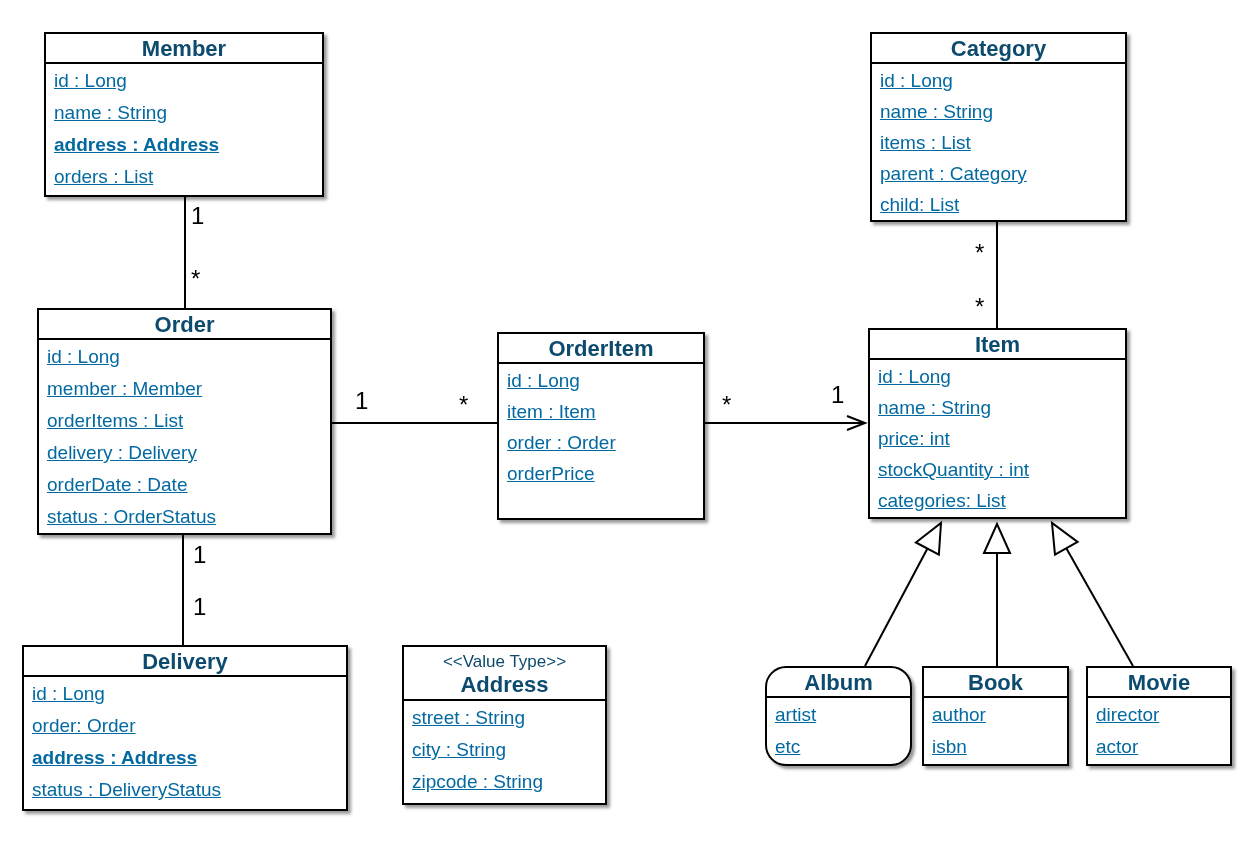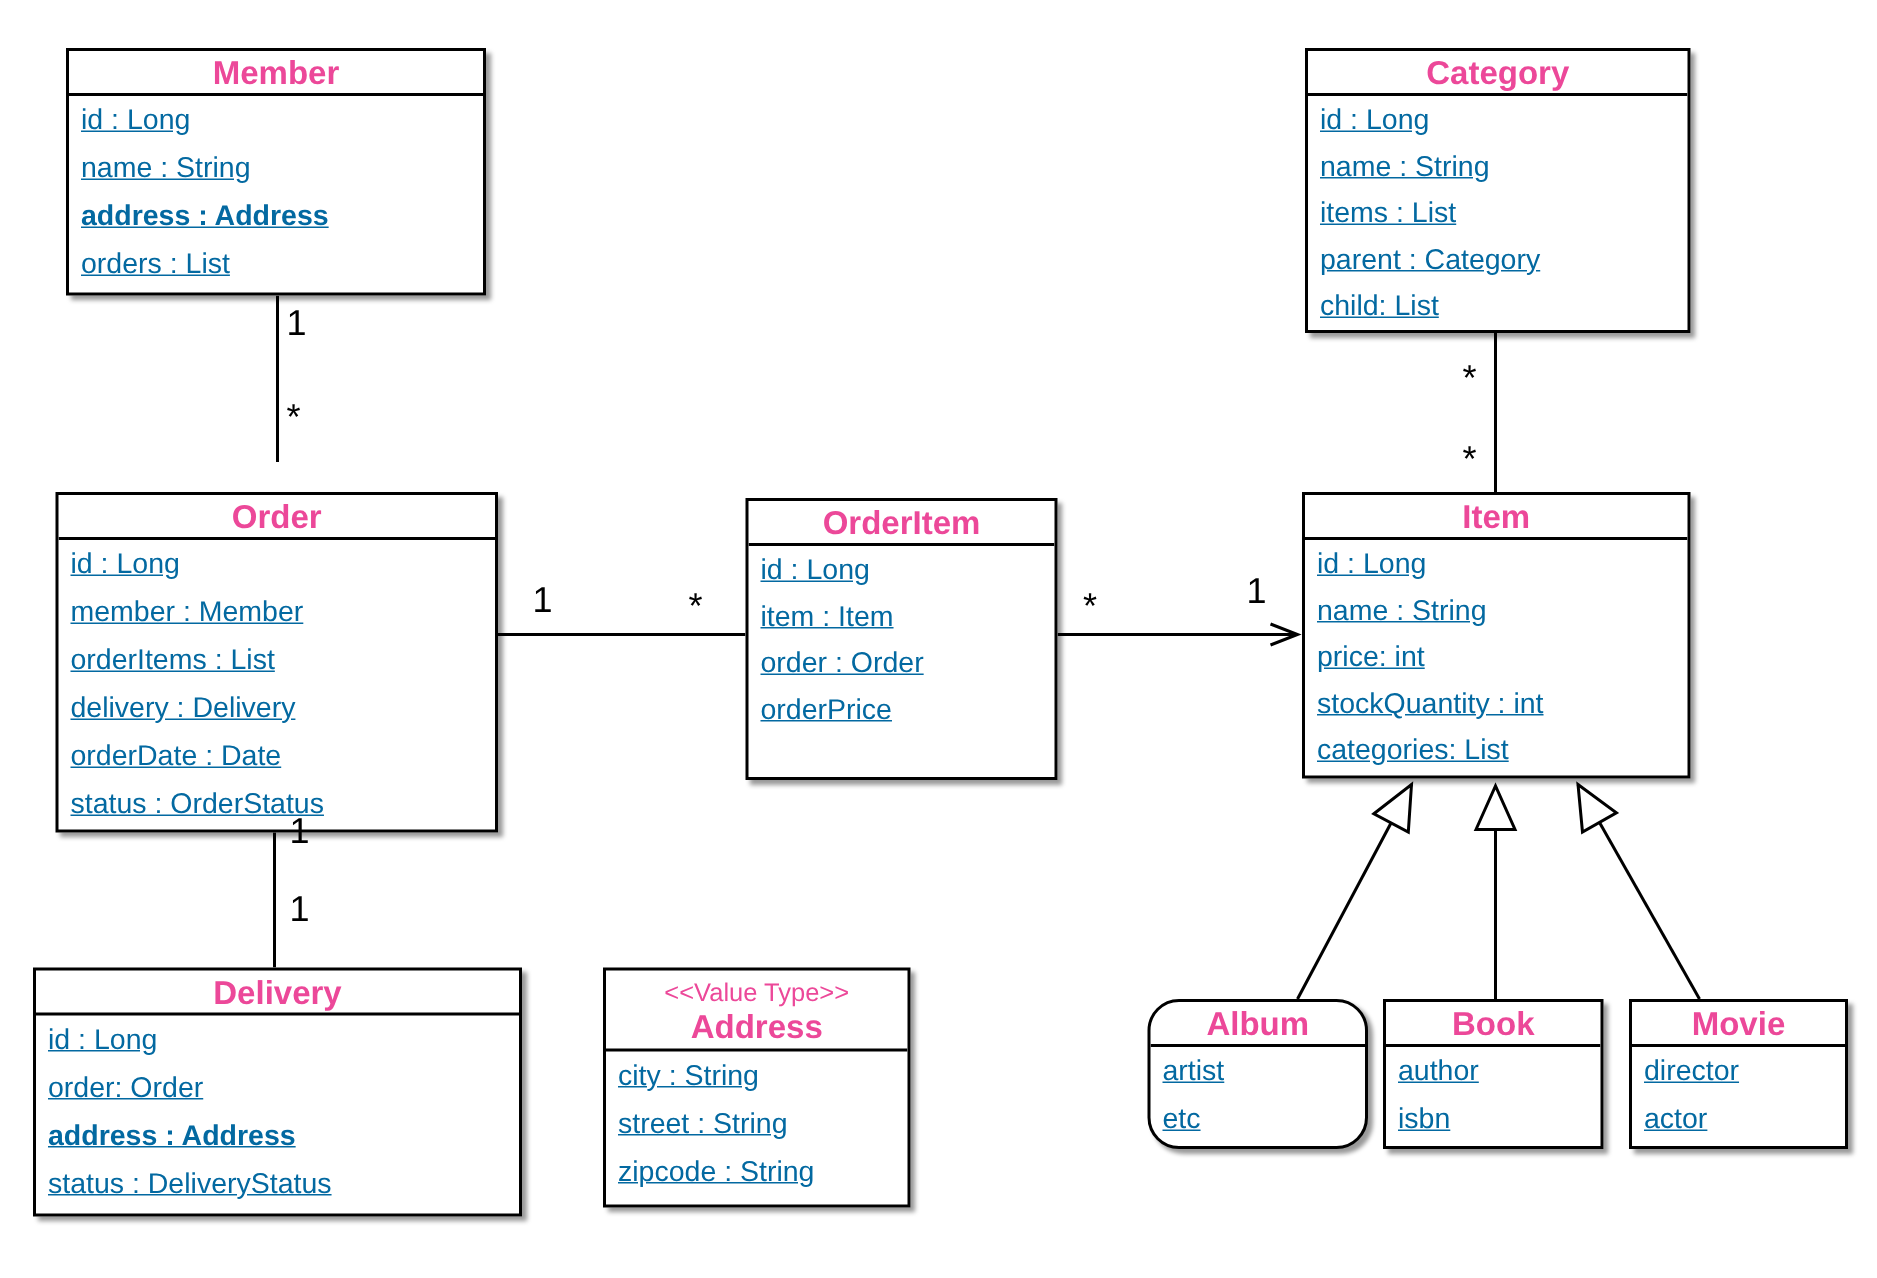--- a/index.html
+++ b/index.html
@@ -25,21 +25,21 @@
     position: absolute;
     background: #ffffff;
     border: 2px solid #000000;
     box-shadow: 3px 3px 3px rgba(0,0,0,0.40);
     box-sizing: border-box;
     overflow: hidden;
   }
   .uml-title {
     font-size: 22px;
     font-weight: bold;
-    color: #ec4899;
+    color: #0c4a6e;
     text-align: center;
     line-height: 25px;
     padding: 2px 2px 1px 2px;
     border-bottom: 2px solid #000000;
     white-space: nowrap;
   }
   .uml-title .stereotype {
     display: block;
     font-size: 17px;
     font-weight: normal;
@@ -62,21 +62,21 @@
   }
   .attr.bold { font-weight: bold; }
   .mult {
     position: absolute;
     font-size: 24px;
     color: #000000;
     line-height: 26px;
   }
   
   #box-member    { left:  44px; top:  32px; width: 280px; height: 165px; }
-  #box-order     { left:  37px; top: 308px; width: 295px; height: 227px; margin-top: 20px; }
+  #box-order     { left:  37px; top: 308px; width: 295px; height: 227px; }
   #box-delivery  { left:  22px; top: 645px; width: 326px; height: 166px; }
   #box-orderitem { left: 497px; top: 332px; width: 208px; height: 188px; }
   #box-address   { left: 402px; top: 645px; width: 205px; height: 160px; }
   #box-category  { left: 870px; top:  32px; width: 257px; height: 190px; }
   #box-item      { left: 868px; top: 328px; width: 259px; height: 191px; }
   #box-album     { left: 765px; top: 666px; width: 147px; height: 100px; border-radius: 21px; }
   #box-book      { left: 922px; top: 666px; width: 147px; height: 100px; }
   #box-movie     { left:1086px; top: 666px; width: 146px; height: 100px; }
   #box-item .attr, #box-orderitem .attr, #box-category .attr { line-height: 31px; }
 </style>
@@ -151,22 +151,22 @@
       <div class="attr">orderPrice</div>
     </div>
   </div>
 
   <div class="uml-box" id="box-address">
     <div class="uml-title">
       <span class="stereotype">&lt;&lt;Value Type&gt;&gt;</span>
       <span class="typename">Address</span>
     </div>
     <div class="uml-attrs">
+      <div class="attr">street : String</div>
       <div class="attr">city : String</div>
-      <div class="attr">street : String</div>
       <div class="attr">zipcode : String</div>
     </div>
   </div>
 
   <div class="uml-box" id="box-category">
     <div class="uml-title">Category</div>
     <div class="uml-attrs">
       <div class="attr">id : Long</div>
       <div class="attr">name : String</div>
       <div class="attr">items : List</div>

